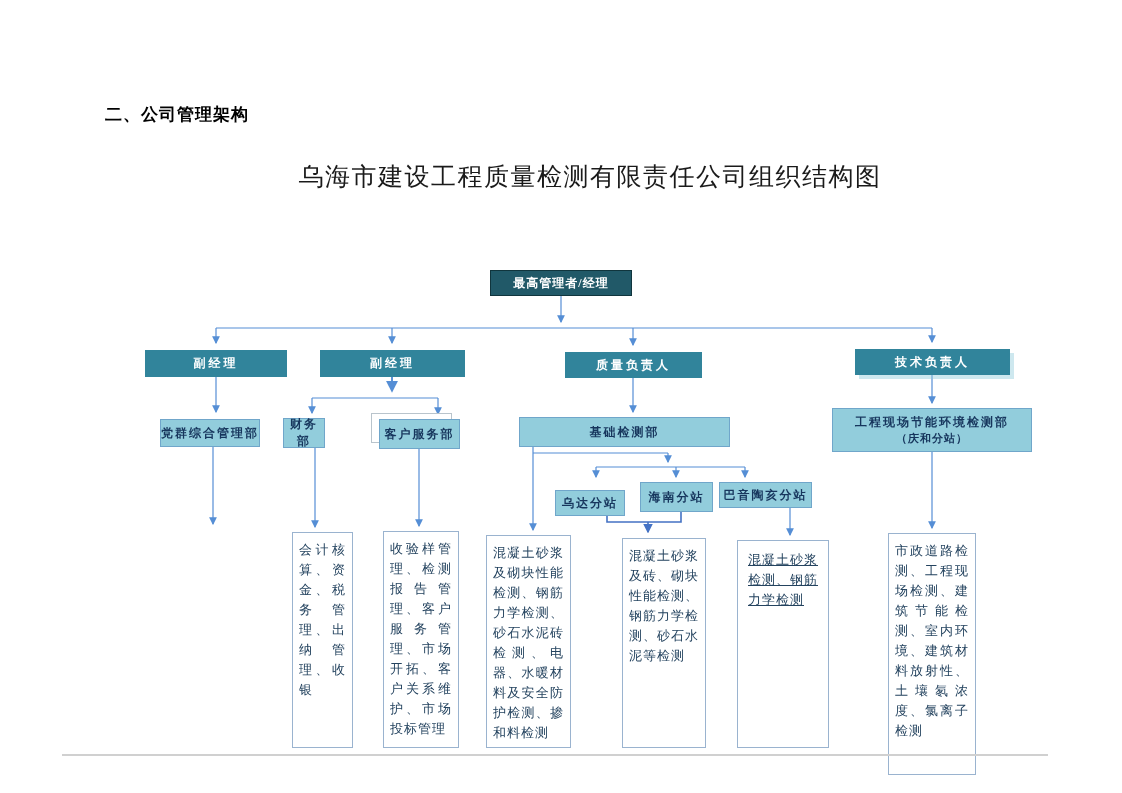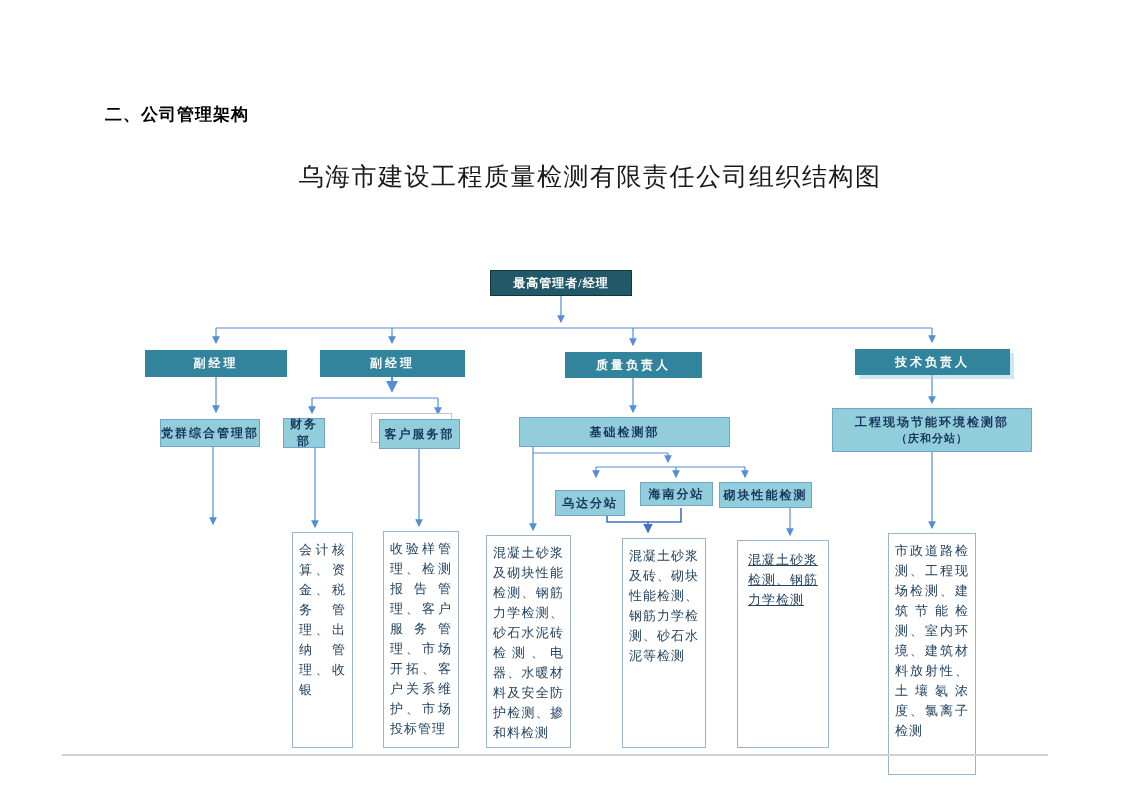--- a/index.html
+++ b/index.html
@@ -124,22 +124,22 @@
   <div class="node n-light" style="left:283px;top:418px;width:42px;height:30px;">财务部</div>
   <div class="ghost" style="left:371px;top:413px;width:81px;height:30px;"></div>
   <div class="node n-light" style="left:379px;top:419px;width:81px;height:30px;">客户服务部</div>
   <div class="node n-light" style="left:519px;top:417px;width:211px;height:30px;">基础检测部</div>
   <div class="node n-light two-line" style="left:832px;top:408px;width:200px;height:44px;">
     <span>工程现场节能环境检测部</span>
     <span class="sub-label">（庆和分站）</span>
   </div>
 
   <div class="node n-light" style="left:555px;top:482px;width:70px;height:26px;margin-top:8px;">乌达分站</div>
-  <div class="node n-light" style="left:640px;top:482px;width:73px;height:24px;">海南分站</div>
-  <div class="node n-light" style="left:719px;top:482px;width:93px;height:26px;">砌块性能检测</div>
+  <div class="node n-light" style="left:640px;top:482px;width:73px;height:30px;">海南分站</div>
+  <div class="node n-light" style="left:719px;top:482px;width:93px;height:26px;">巴音陶亥分站</div>
 
   <div class="detail" style="left:292px;top:532px;width:61px;height:216px;">会计核算、资金、税务管理、出纳管理、收银</div>
   <div class="detail" style="left:383px;top:531px;width:76px;height:217px;">收验样管理、检测报告管理、客户服务管理、市场开拓、客户关系维护、市场投标管理</div>
   <div class="detail" style="left:486px;top:535px;width:85px;height:213px;">混凝土砂浆及砌块性能检测、钢筋力学检测、砂石水泥砖检测、电器、水暖材料及安全防护检测、掺和料检测</div>
   <div class="detail" style="left:622px;top:538px;width:84px;height:210px;">混凝土砂浆及砖、砌块性能检测、钢筋力学检测、砂石水泥等检测</div>
   <div class="detail" style="left:737px;top:540px;width:92px;height:208px;padding:9px 10px;text-decoration:underline;">混凝土砂浆检测、钢筋力学检测</div>
   <div class="detail" style="left:888px;top:533px;width:88px;height:242px;">市政道路检测、工程现场检测、建筑节能检测、室内环境、建筑材料放射性、土壤氡浓度、氯离子检测</div>
 
   <div class="divider"></div>
 </div>

